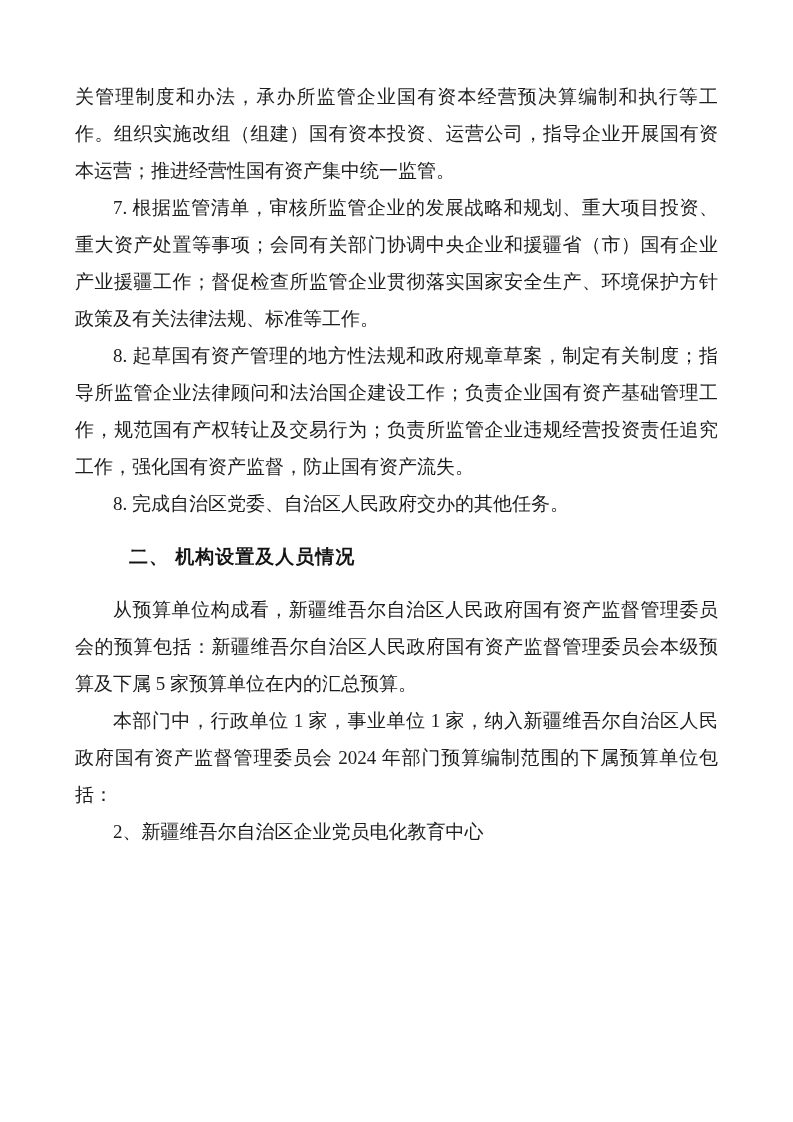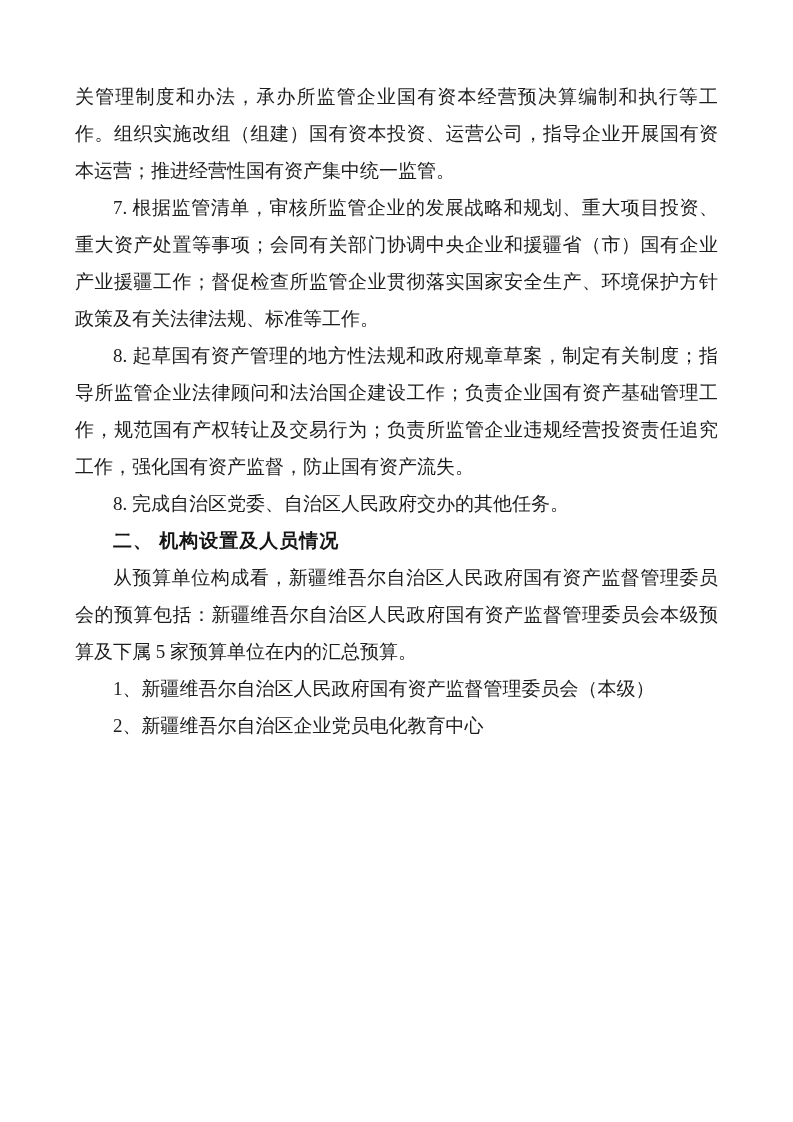--- a/index.html
+++ b/index.html
@@ -28,21 +28,21 @@
     line-height: 37px;
     text-align: justify;
     text-justify: inter-ideograph;
     text-indent: 2em;
     word-break: break-all;
   }
   .para.no-indent {
     text-indent: 0;
   }
   .section-heading {
-    margin: 0;
+    margin: 16px;
     font-size: 19px;
     line-height: 37px;
     font-weight: bold;
     text-indent: 2em;
     letter-spacing: 1px;
     font-family: "Liberation Sans", "DejaVu Sans", sans-serif;
     color: #141414;
   }
   .list-item {
     margin: 0;
@@ -66,19 +66,19 @@
 <body>
 
 <div class="page">
   <div class="content">
     <p class="para no-indent">关管理制度和办法，承办所监管企业国有资本经营预决算编制和执行等工作。组织实施改组（组建）国有资本投资、运营公司，指导企业开展国有资本运营；推进经营性国有资产集中统一监管。</p>
     <p class="para">7. 根据监管清单，审核所监管企业的发展战略和规划、重大项目投资、重大资产处置等事项；会同有关部门协调中央企业和援疆省（市）国有企业产业援疆工作；督促检查所监管企业贯彻落实国家安全生产、环境保护方针政策及有关法律法规、标准等工作。</p>
     <p class="para">8. 起草国有资产管理的地方性法规和政府规章草案，制定有关制度；指导所监管企业法律顾问和法治国企建设工作；负责企业国有资产基础管理工作，规范国有产权转让及交易行为；负责所监管企业违规经营投资责任追究工作，强化国有资产监督，防止国有资产流失。</p>
     <p class="para">8. 完成自治区党委、自治区人民政府交办的其他任务。</p>
     <h2 class="section-heading">二、 机构设置及人员情况</h2>
     <p class="para">从预算单位构成看，新疆维吾尔自治区人民政府国有资产监督管理委员会的预算包括：新疆维吾尔自治区人民政府国有资产监督管理委员会本级预算及下属 5 家预算单位在内的汇总预算。</p>
-    <p class="list-item">1、新疆维吾尔自治区人民政府国有资产监督管理委员会（本级）</p>
+    <p class="para">本部门中，行政单位 1 家，事业单位 1 家，纳入新疆维吾尔自治区人民政府国有资产监督管理委员会 2024 年部门预算编制范围的下属预算单位包括：</p>
     <p class="list-item">2、新疆维吾尔自治区企业党员电化教育中心</p>
   </div>
   <div class="page-footer">
     <span>5</span>
   </div>
 </div>
 
 </body></html>

